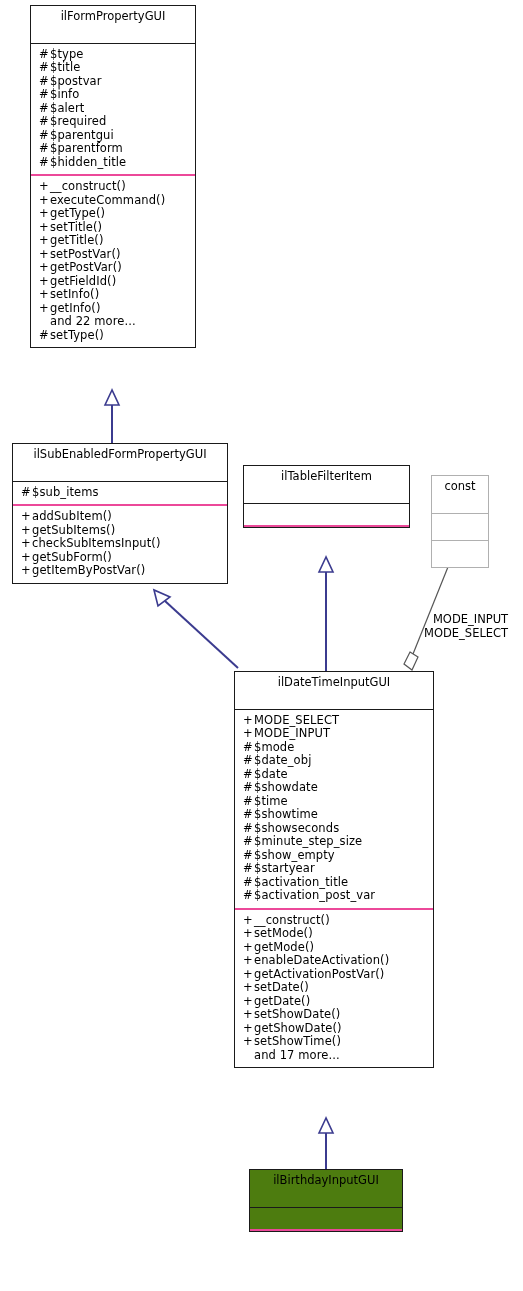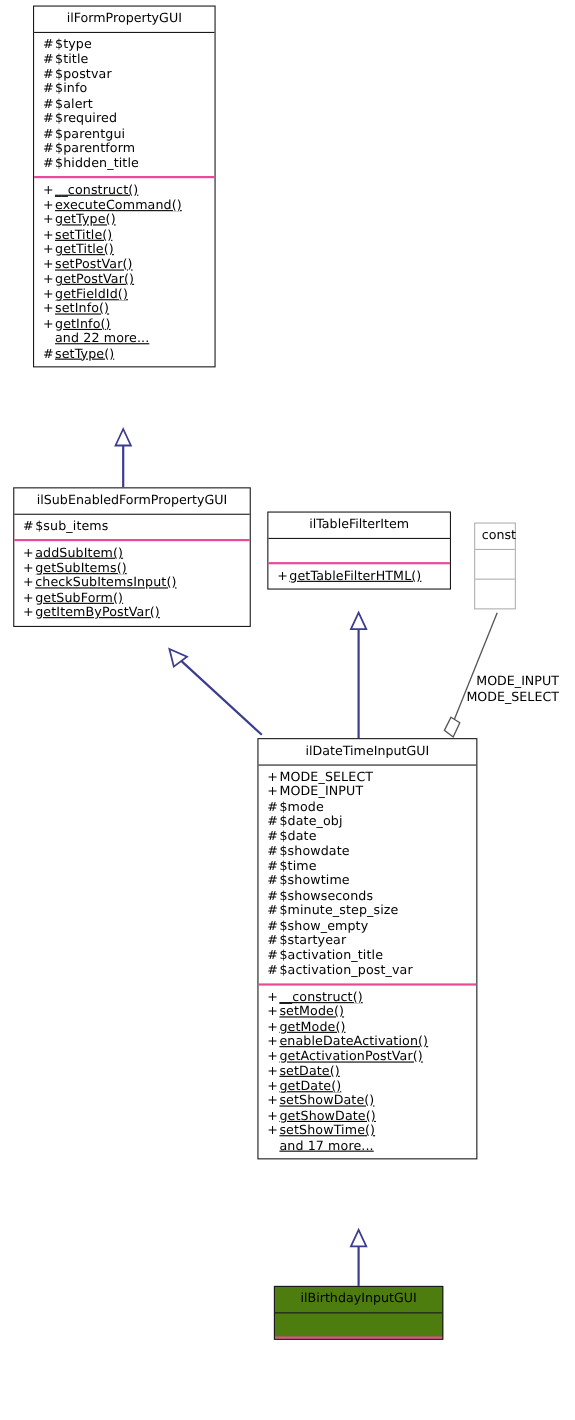--- a/index.html
+++ b/index.html
@@ -27,37 +27,36 @@
     line-height: 1.0;
   }
   .uml-box.filled {
     background: #4d7c0f;
   }
   .uml-box.faint {
     border: 1px solid #b0b0b0;
   }
   .box-title {
     text-align: center;
-    padding: 5px 6px 6px 6px;
+    padding: 5px 6px 20px 6px;
     border-bottom: 1px solid #1a1a1a;
     white-space: nowrap;
   }
   .faint .box-title {
     border-bottom: 1px solid #b0b0b0;
   }
   .box-section {
     padding: 4px 6px 5px 6px;
     border-bottom: 2px solid #ec4899;
   }
   .faint .box-section {
     border-bottom: 1px solid #b0b0b0;
   }
   .box-section.last {
     border-bottom: none;
-    text-decoration: underline;
   }
   .box-section.empty {
     height: 21px;
     padding: 0;
   }
   .faint .box-section.empty {
     height: 26px;
   }
   .member {
     white-space: nowrap;
@@ -167,26 +166,23 @@
       <div class="member"><span class="vis">+</span><span>getSubItems()</span></div>
       <div class="member"><span class="vis">+</span><span>checkSubItemsInput()</span></div>
       <div class="member"><span class="vis">+</span><span>getSubForm()</span></div>
       <div class="member"><span class="vis">+</span><span>getItemByPostVar()</span></div>
     </div>
   </div>
 
   <div class="uml-box" style="left:243px; top:465px; width:167px;">
     <div class="box-title">ilTableFilterItem</div>
     <div class="box-section empty"></div>
-    <div class="box-section last">
-      <div class="member"><span class="vis">+</span><span>getTableFilterHTML()</span></div>
-    </div>
-  </div>
-
-  <div class="uml-box faint" style="left:431px; top:475px; width:38px;">
+  </div>
+
+  <div class="uml-box faint" style="left:431px; top:475px; width:58px;">
     <div class="box-title">const</div>
     <div class="box-section empty"></div>
     <div class="box-section last empty"></div>
   </div>
 
   <div class="edge-label" style="left:424px; top:612px;">
     <div>MODE_INPUT</div>
     <div>MODE_SELECT</div>
   </div>
 

